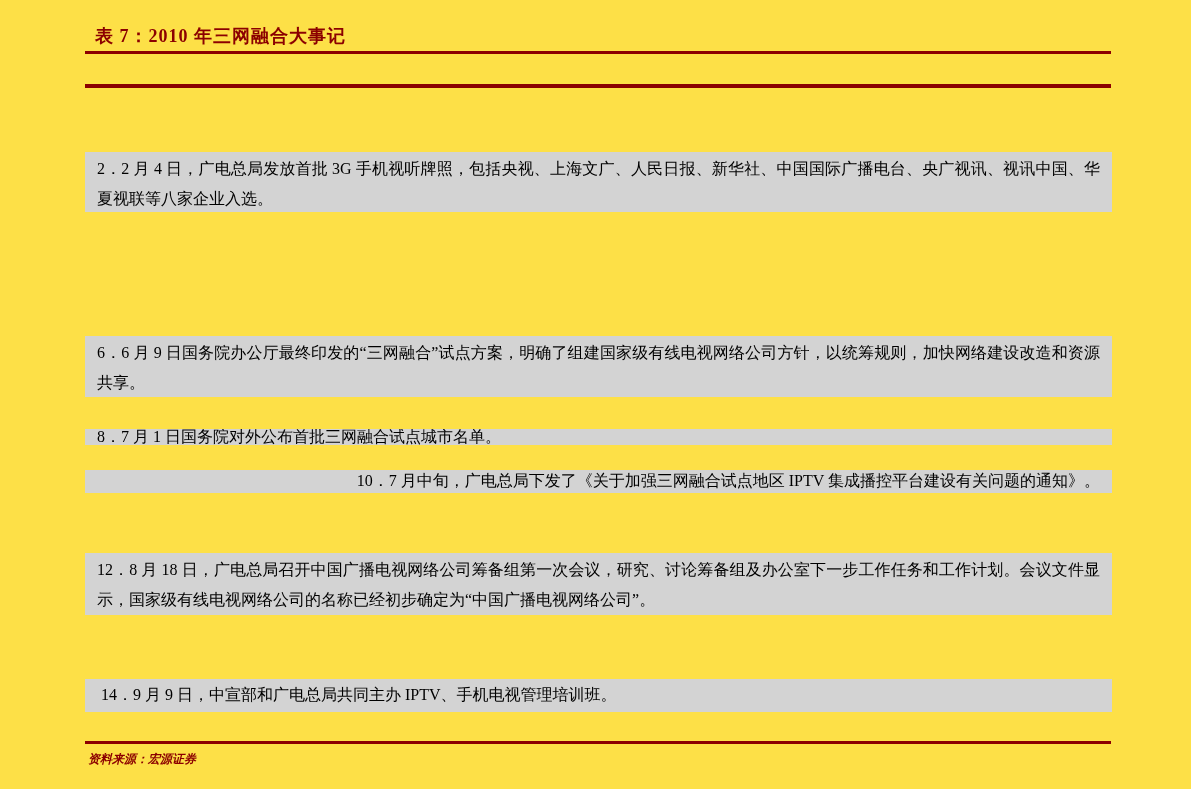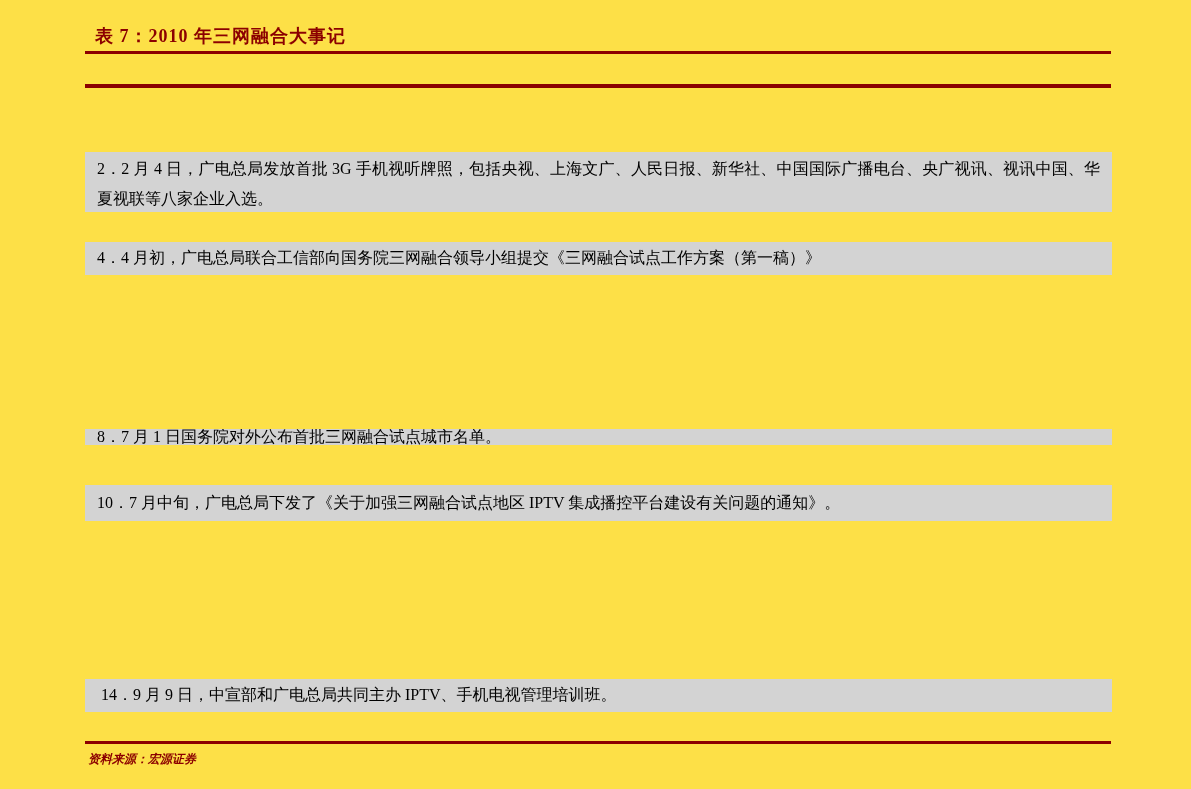--- a/index.html
+++ b/index.html
@@ -48,21 +48,21 @@
     font-size: 16px;
     text-align: justify;
     overflow: hidden;
   }
   .row-double { line-height: 30px; padding-top: 2px; }
   .row-single { display: flex; align-items: center; }
   .r2  { top: 152px; height: 60px; }
   .r4  { top: 242px; height: 33px; }
   .r6  { top: 336px; height: 61px; }
   .r8  { top: 429px; height: 16px; }
-  .r10 { top: 485px; height: 36px; }
+  .r10 { top: 470px; height: 23px; justify-content: flex-end; }
   .r12 { top: 553px; height: 62px; }
   .r14 { top: 679px; height: 33px; padding-left: 16px; }
   .source {
     position: absolute;
     left: 88px;
     top: 751px;
     font-size: 12px;
     font-weight: bold;
     font-style: italic;
     color: #8B0000;
@@ -77,33 +77,36 @@
   <h1 class="title">表 7：2010 年三网融合大事记</h1>
 
   <div class="rule rule-title"></div>
 
   <div class="rule rule-tabletop"></div>
 
   <div class="row row-double r2">
     <span>2．2 月 4 日，广电总局发放首批 3G 手机视听牌照，包括央视、上海文广、人民日报、新华社、中国国际广播电台、央广视讯、视讯中国、华夏视联等八家企业入选。</span>
   </div>
 
-  <div class="row row-single r4">
-    <span>4．4 月初，广电总局联合工信部向国务院三网融合领导小组提交《三网融合试点工作方案（第一稿）》</span>
+
+  <div class="row row-double r6">
+    <span>6．6 月 9 日国务院办公厅最终印发的“三网融合”试点方案，明确了组建国家级有线电视网络公司方针，以统筹规则，加快网络建设改造和资源共享。</span>
   </div>
-
 
   <div class="row row-single r8">
     <span>8．7 月 1 日国务院对外公布首批三网融合试点城市名单。</span>
   </div>
 
   <div class="row row-single r10">
     <span>10．7 月中旬，广电总局下发了《关于加强三网融合试点地区 IPTV 集成播控平台建设有关问题的通知》。</span>
   </div>
 
+  <div class="row row-double r12">
+    <span>12．8 月 18 日，广电总局召开中国广播电视网络公司筹备组第一次会议，研究、讨论筹备组及办公室下一步工作任务和工作计划。会议文件显示，国家级有线电视网络公司的名称已经初步确定为“中国广播电视网络公司”。</span>
+  </div>
 
   <div class="row row-single r14">
     <span>14．9 月 9 日，中宣部和广电总局共同主办 IPTV、手机电视管理培训班。</span>
   </div>
 
   <div class="rule rule-bottom"></div>
 
   <div class="source">资料来源：宏源证券</div>
 
 </div>

